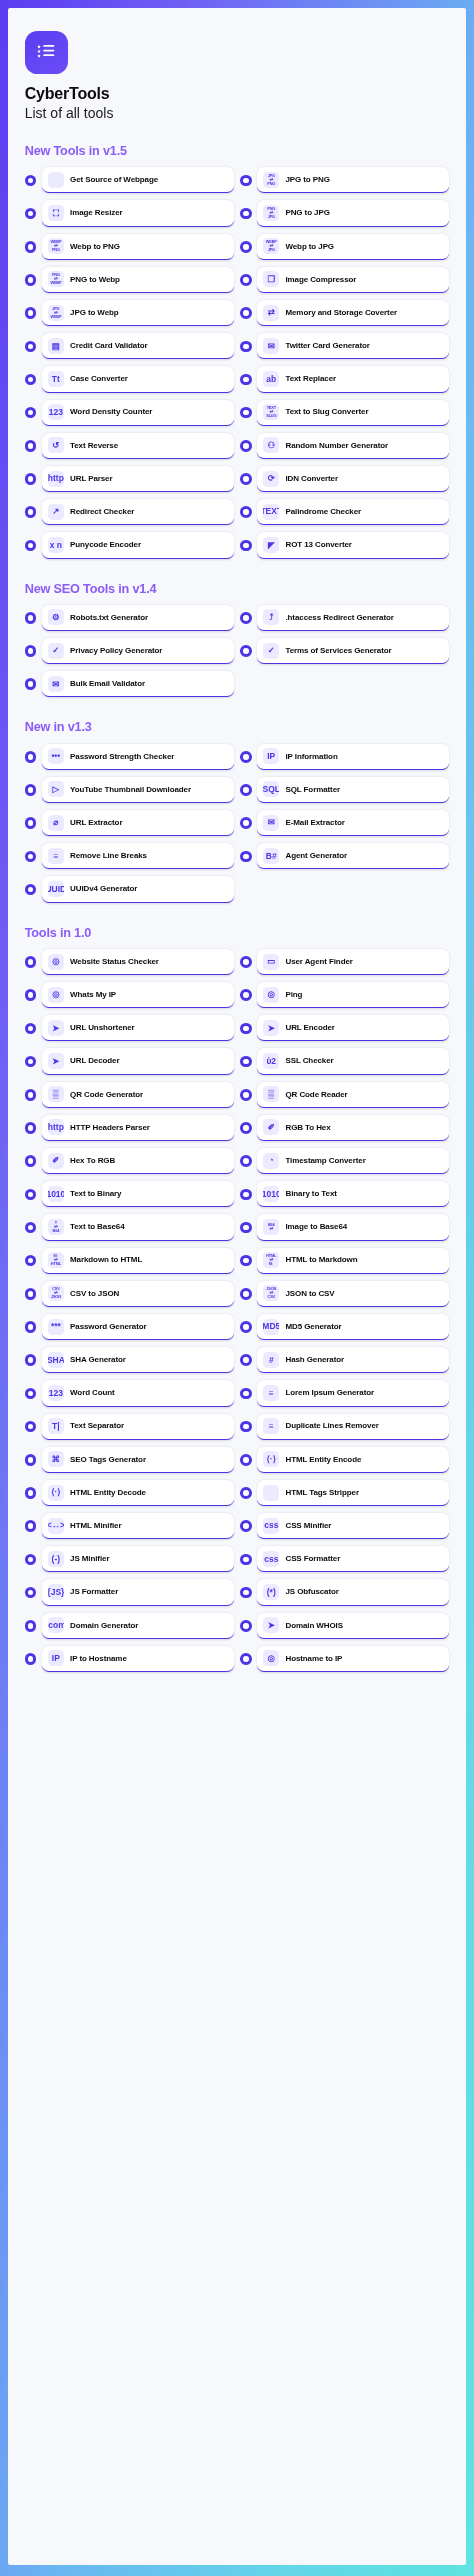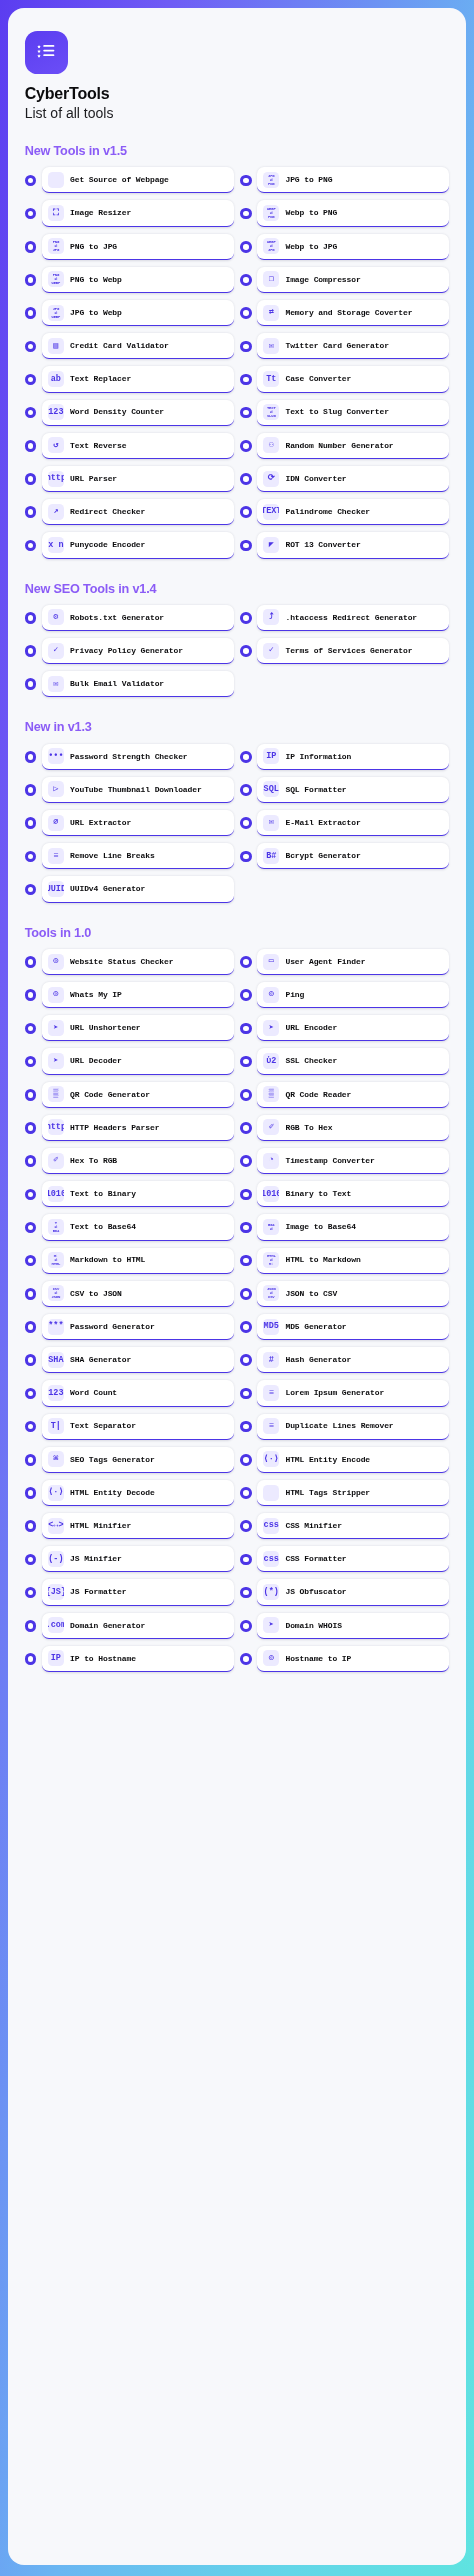--- a/index.html
+++ b/index.html
@@ -6,21 +6,21 @@
   html, body { width: 474px; }
   body {
     font-family: "Liberation Sans", sans-serif;
     background: linear-gradient(100deg, #5b3df0 0%, #6f5bf5 18%, #6ab6f2 55%, #63d6e8 80%, #5fe3e0 100%);
     width: 474px;
     min-height: 2576px;
     padding: 7.7px 7.7px 10.8px 7.7px;
   }
   .page-card {
     background: #f7f8fb;
-    border-radius: 16px;
+    border-radius: 2px;
     min-height: 2557px;
     padding: 17px 17px 26px 17px;
     position: relative;
   }
   .brand-logo {
     width: 43px; height: 43px;
     border-radius: 12.3px;
     background: linear-gradient(150deg,#5b3df0,#6b4ef7);
     display: flex; align-items: center; justify-content: center;
     margin-top: 6.2px;
@@ -28,21 +28,21 @@
   .brand-title {
     font-size: 16px; font-weight: bold; color: #0b0b0d;
     margin-top: 10.8px; letter-spacing: -0.2px;
   }
   .brand-subtitle { font-size: 14px; color: #1c1c1f; margin-top: 2.3px; }
   .section { margin-top: 23px; }
   .section-title {
     font-size: 12.7px; font-weight: bold; color: #8b5cf6;
     letter-spacing: -0.2px; margin-bottom: 9.3px;
   }
-  .grid { display: grid; grid-template-columns: 1fr 1fr; column-gap: 6.2px; row-gap: 7px; font-family: Liberation Mono, monospace; }
+  .grid { display: grid; grid-template-columns: 1fr 1fr; column-gap: 6.2px; row-gap: 7px; }
   .tool { display: flex; align-items: center; gap: 5.4px; }
   .bullet {
     flex: 0 0 auto;
     width: 11.6px; height: 11.6px; border-radius: 50%;
     border: 3.5px solid #4c35e6; background: #fff;
   }
   .tool-card {
     flex: 1 1 auto;
     background: #ffffff;
     border-radius: 7px;
@@ -124,84 +124,84 @@
                 <span class="g">⛶</span>
               </span>
               <span class="tool-label">Image Resizer</span>
             </a>
           </div>
           <div class="tool">
             <div class="bullet"></div>
             <a class="tool-card">
               <span class="tool-icon">
                 <span class="conv">
+                  <span>PNG</span>
+                  <span class="ar">⇌</span>
+                  <span>JPG</span>
+                </span>
+              </span>
+              <span class="tool-label">PNG to JPG</span>
+            </a>
+          </div>
+          <div class="tool">
+            <div class="bullet"></div>
+            <a class="tool-card">
+              <span class="tool-icon">
+                <span class="conv">
                   <span>WEBP</span>
                   <span class="ar">⇌</span>
                   <span>PNG</span>
                 </span>
               </span>
               <span class="tool-label">Webp to PNG</span>
             </a>
           </div>
           <div class="tool">
             <div class="bullet"></div>
             <a class="tool-card">
               <span class="tool-icon">
                 <span class="conv">
+                  <span>WEBP</span>
+                  <span class="ar">⇌</span>
+                  <span>JPG</span>
+                </span>
+              </span>
+              <span class="tool-label">Webp to JPG</span>
+            </a>
+          </div>
+          <div class="tool">
+            <div class="bullet"></div>
+            <a class="tool-card">
+              <span class="tool-icon">
+                <span class="conv">
                   <span>PNG</span>
                   <span class="ar">⇌</span>
+                  <span>WEBP</span>
+                </span>
+              </span>
+              <span class="tool-label">PNG to Webp</span>
+            </a>
+          </div>
+          <div class="tool">
+            <div class="bullet"></div>
+            <a class="tool-card">
+              <span class="tool-icon">
+                <span class="g">❐</span>
+              </span>
+              <span class="tool-label">Image Compressor</span>
+            </a>
+          </div>
+          <div class="tool">
+            <div class="bullet"></div>
+            <a class="tool-card">
+              <span class="tool-icon">
+                <span class="conv">
                   <span>JPG</span>
-                </span>
-              </span>
-              <span class="tool-label">PNG to JPG</span>
-            </a>
-          </div>
-          <div class="tool">
-            <div class="bullet"></div>
-            <a class="tool-card">
-              <span class="tool-icon">
-                <span class="conv">
+                  <span class="ar">⇌</span>
                   <span>WEBP</span>
-                  <span class="ar">⇌</span>
-                  <span>JPG</span>
-                </span>
-              </span>
-              <span class="tool-label">Webp to JPG</span>
-            </a>
-          </div>
-          <div class="tool">
-            <div class="bullet"></div>
-            <a class="tool-card">
-              <span class="tool-icon">
-                <span class="conv">
-                  <span>PNG</span>
-                  <span class="ar">⇌</span>
-                  <span>WEBP</span>
-                </span>
-              </span>
-              <span class="tool-label">PNG to Webp</span>
-            </a>
-          </div>
-          <div class="tool">
-            <div class="bullet"></div>
-            <a class="tool-card">
-              <span class="tool-icon">
-                <span class="g">❐</span>
-              </span>
-              <span class="tool-label">Image Compressor</span>
-            </a>
-          </div>
-          <div class="tool">
-            <div class="bullet"></div>
-            <a class="tool-card">
-              <span class="tool-icon">
-                <span class="conv">
-                  <span>JPG</span>
-                  <span class="ar">⇌</span>
-                  <span>WEBP</span>
                 </span>
               </span>
               <span class="tool-label">JPG to Webp</span>
             </a>
           </div>
           <div class="tool">
             <div class="bullet"></div>
             <a class="tool-card">
               <span class="tool-icon">
                 <span class="g">⇄</span>
@@ -224,32 +224,32 @@
               <span class="tool-icon">
                 <span class="g">✉</span>
               </span>
               <span class="tool-label">Twitter Card Generator</span>
             </a>
           </div>
           <div class="tool">
             <div class="bullet"></div>
             <a class="tool-card">
               <span class="tool-icon">
+                <span class="g">Tt</span>
+              </span>
+              <span class="tool-label">Case Converter</span>
+            </a>
+          </div>
+          <div class="tool">
+            <div class="bullet"></div>
+            <a class="tool-card">
+              <span class="tool-icon">
                 <span class="g">ab</span>
               </span>
               <span class="tool-label">Text Replacer</span>
-            </a>
-          </div>
-          <div class="tool">
-            <div class="bullet"></div>
-            <a class="tool-card">
-              <span class="tool-icon">
-                <span class="g">Tt</span>
-              </span>
-              <span class="tool-label">Case Converter</span>
             </a>
           </div>
           <div class="tool">
             <div class="bullet"></div>
             <a class="tool-card">
               <span class="tool-icon">
                 <span class="g">123</span>
               </span>
               <span class="tool-label">Word Density Counter</span>
             </a>
@@ -456,21 +456,21 @@
               </span>
               <span class="tool-label">Remove Line Breaks</span>
             </a>
           </div>
           <div class="tool">
             <div class="bullet"></div>
             <a class="tool-card">
               <span class="tool-icon">
                 <span class="g">B#</span>
               </span>
-              <span class="tool-label">Bcrypt Generator</span>
+              <span class="tool-label">Agent Generator</span>
             </a>
           </div>
           <div class="tool">
             <div class="bullet"></div>
             <a class="tool-card">
               <span class="tool-icon">
                 <span class="g">UUID</span>
               </span>
               <span class="tool-label">UUIDv4 Generator</span>
             </a>

